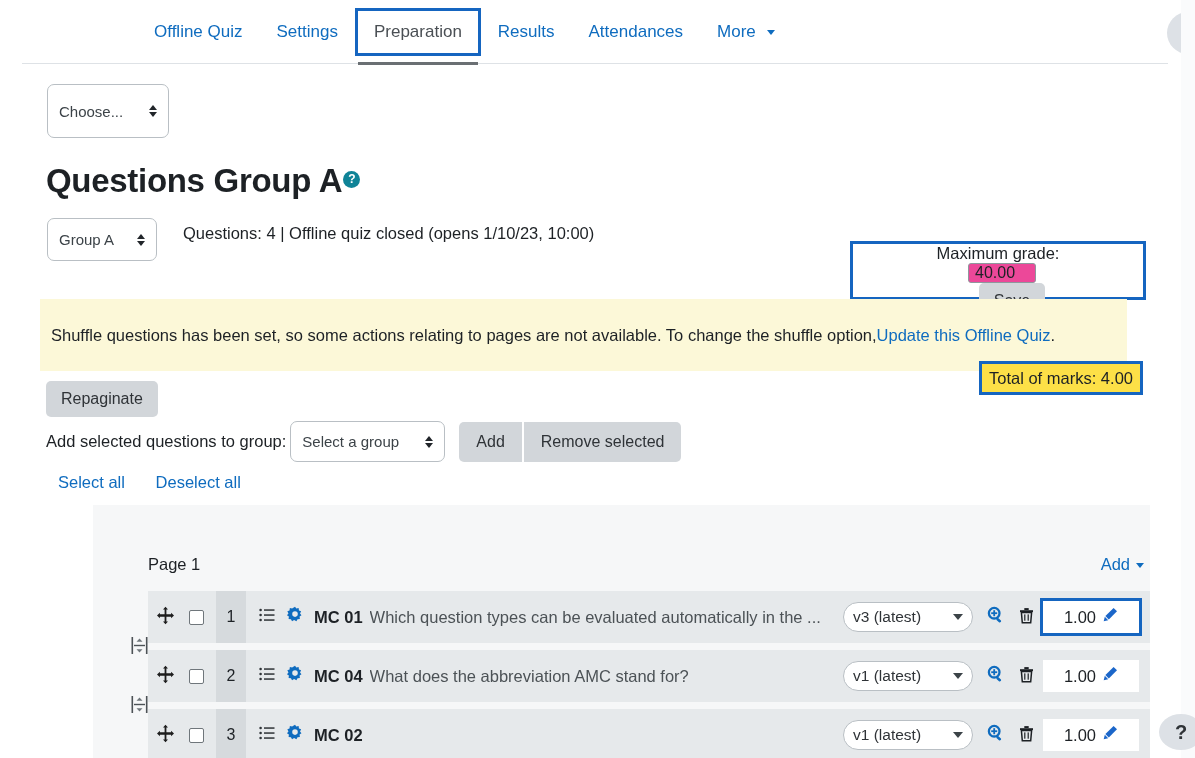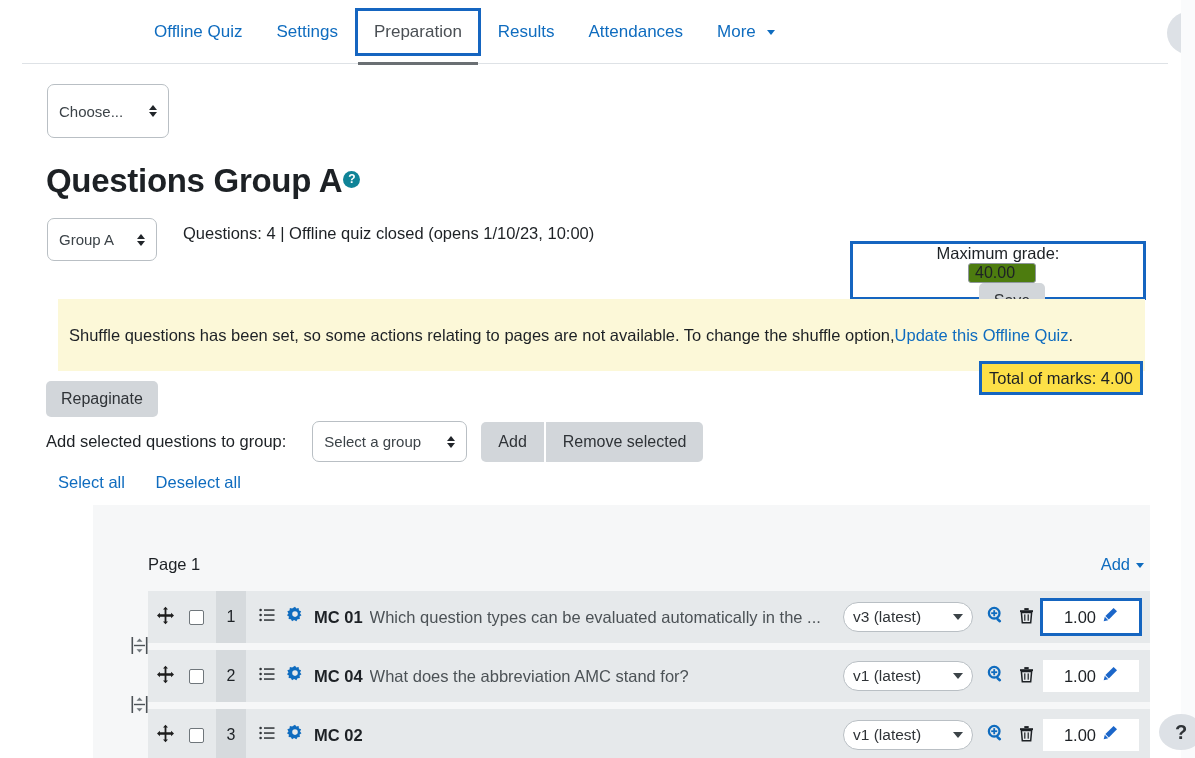--- a/index.html
+++ b/index.html
@@ -86,54 +86,54 @@
 
   
   .maxgrade-wrap {
     position: absolute; left: 850px; top: 241px; width: 296px; height: 59px;
     border: 3px solid #1565c0; background: #fff;
     display: flex; align-items: center; padding: 0 11px; flex-direction: column;
   }
   .maxgrade-label { font-size: 16.5px; color:#1d2125; }
   .maxgrade-input {
     width: 68px; height: 31px; margin-left: 8px;
-    border: 1px solid #8f979d; border-radius: 3px; background:#4d7c0f;
+    border: 1px solid #8f979d; border-radius: 3px; background:#ec4899;
     font-size: 16px; color:#1d2125; padding: 0 6px;
     font-family: "Liberation Sans", sans-serif;
   }
   .btn-grey {
     background: #d2d6da; border: none; border-radius: 5px; color: #2f3337;
     font-size: 16px; padding: 9px 15px; cursor: pointer;
     font-family: "Liberation Sans", sans-serif;
   }
   .maxgrade-save { margin-left: 28px; }
 
   
   .alert-shuffle {
-    position: absolute; left: 58px; top: 299px; width: 1087px; height: 72px;
+    position: absolute; left: 40px; top: 299px; width: 1087px; height: 72px;
     background: #fcf8d8; display: flex; align-items: center;
     padding-left: 11px; font-size: 16.5px; color: #1d2125;
   }
   .alert-shuffle a { color: #0f6cbf; text-decoration: none; }
 
   
   .total-marks {
     position: absolute; left: 979px; top: 361px; width: 164px; height: 34px;
     border: 3px solid #1565c0; background: #fde047;
     display: flex; align-items: center; justify-content: center;
     font-size: 16.5px; color: #1d2125;
   }
 
   #repaginate-btn { position: absolute; left: 46px; top: 381px; }
 
   
   .addsel-row {
     position: absolute; left: 46px; top: 421px; display: flex; align-items: center;
   }
-  .addsel-label { font-size: 16.5px; color: #1d2125; margin-right: 26px; }
+  .addsel-label { font-size: 16.5px; color: #1d2125; margin-right: 4px; }
   #group-target-select { width: 155px; height: 41px; }
   .addsel-row .btn-grey { margin-left: 14px; padding: 11px 17px; }
   .addsel-row .btn-grey.remove { margin-left: 2px; border-radius: 0 5px 5px 0; }
   .addsel-row .btn-grey.add { border-radius: 5px 0 0 5px; }
 
   
   .selectlinks { position: absolute; left: 58px; top: 473px; font-size: 16.5px; }
   .selectlinks a { color: #0f6cbf; text-decoration: none; cursor: pointer; }
   .selectlinks a + a { margin-left: 26px; }
 

